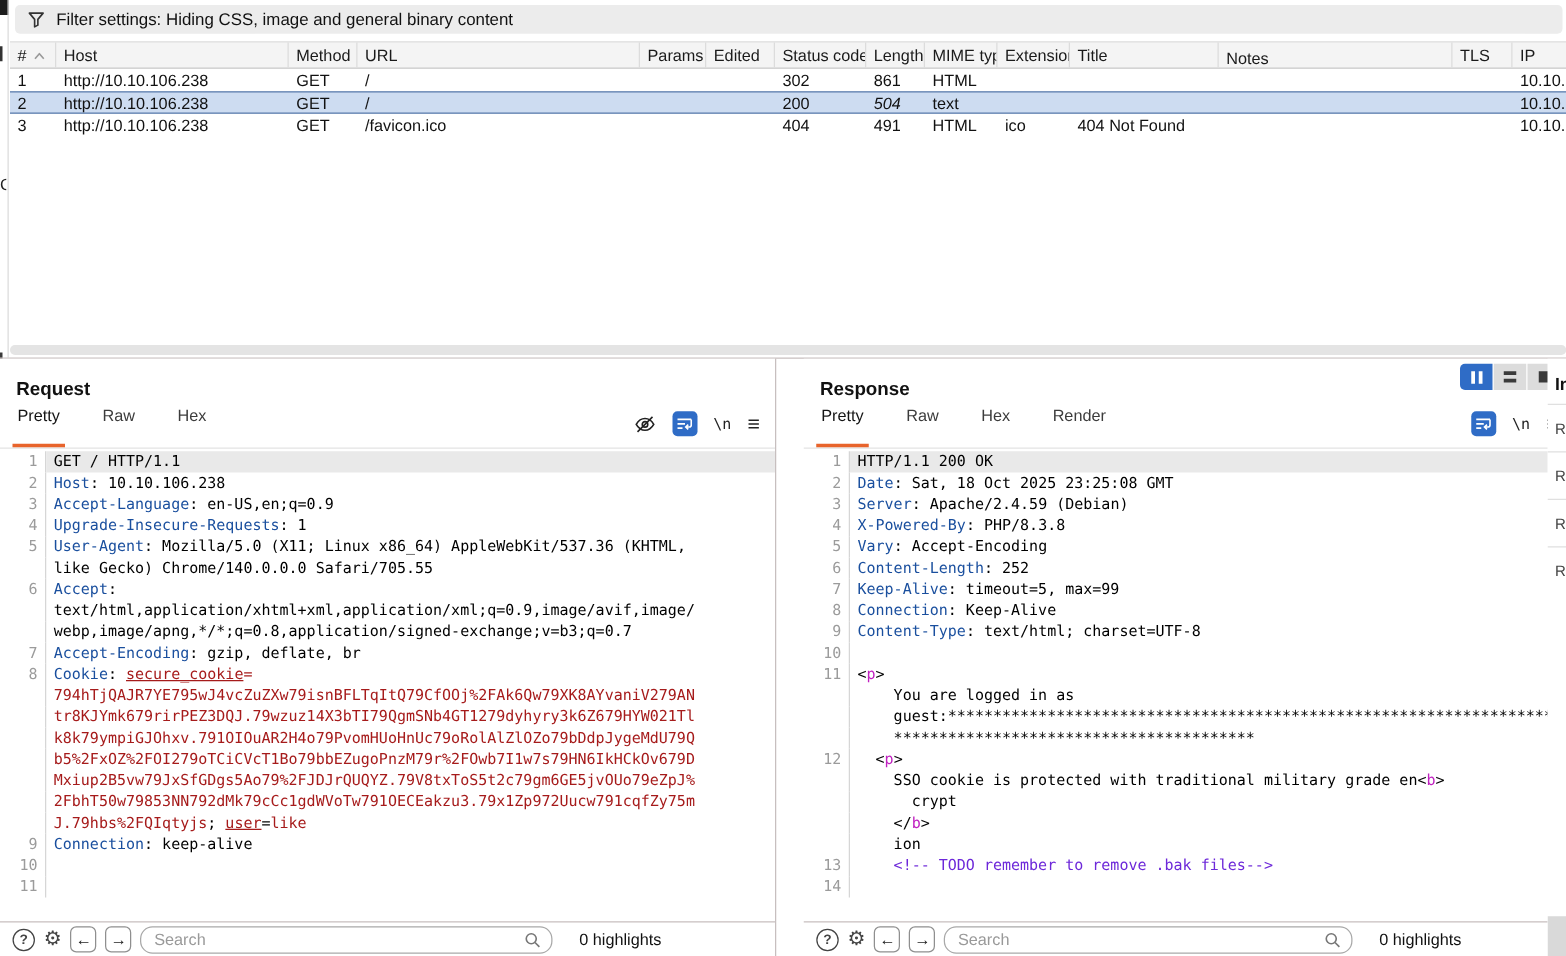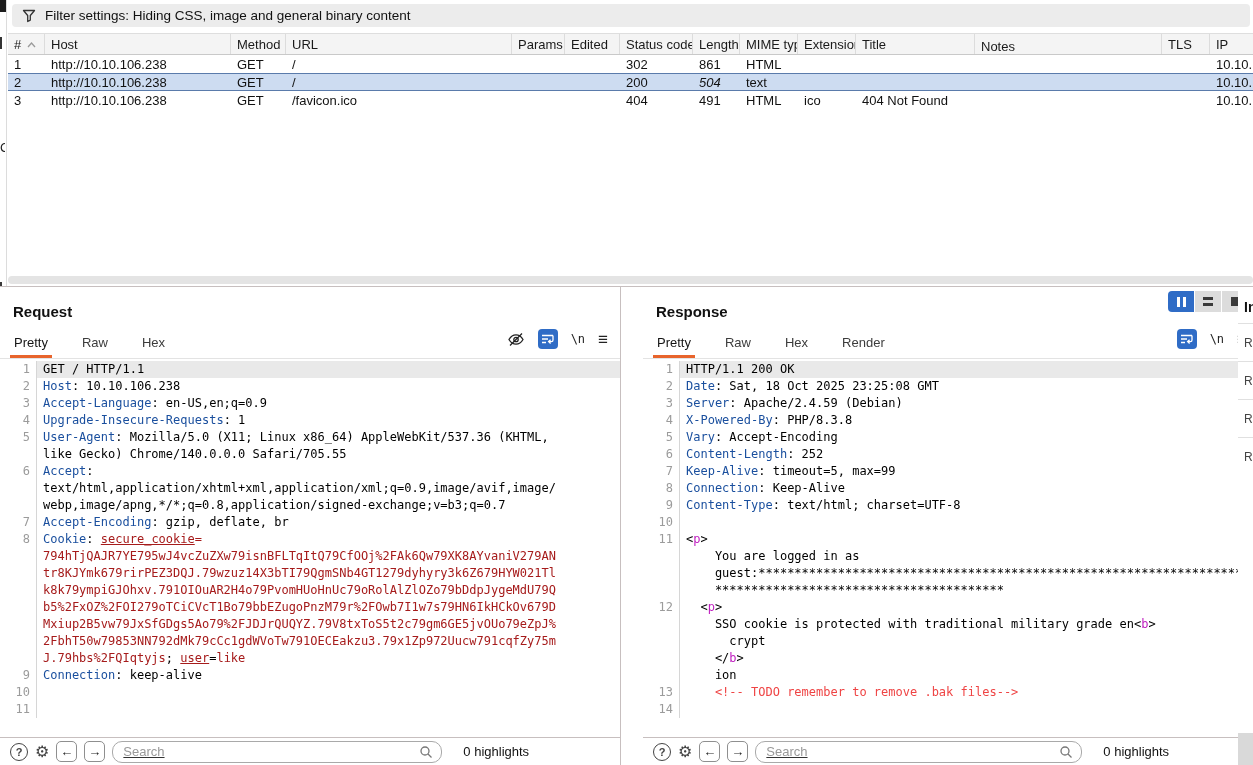--- a/index.html
+++ b/index.html
@@ -29,21 +29,21 @@
   .hdiv{position:absolute;left:0;top:286px;width:1253px;height:1px;background:#c7bfbf;}
   .vdiv1{position:absolute;left:620px;top:287px;width:1px;bottom:0;background:#c7bfbf;}
   .vdiv2{position:absolute;left:1237px;top:287px;width:1px;bottom:0;background:#c7bfbf;}
   
   .panel{position:absolute;top:287px;bottom:0;background:#fff;}
   .panel.request{left:0;width:620px;}
   .panel.response{left:643px;width:616px;}
   .panel-head{position:relative;height:71px;}
   .panel-title{position:absolute;left:13px;top:16px;font-size:15px;font-weight:bold;color:#111;}
   .tabs{position:absolute;left:10px;bottom:0;display:flex;gap:26px;}
-  .tab{font-size:13px;color:#3c3c3c;padding:4px 4px 5px 4px;border-bottom:3px solid transparent;cursor:default;}
+  .tab{font-size:13px;color:#3c3c3c;padding:4px 4px 15px 4px;border-bottom:3px solid transparent;cursor:default;}
   .tab.active{color:#141414;border-bottom-color:#e8642c;}
   .head-icons{position:absolute;right:12px;bottom:9px;display:flex;align-items:center;gap:13px;}
   .wrap-btn{width:20px;height:20px;border-radius:4px;background:#2f6cc6;display:flex;align-items:center;justify-content:center;}
   .nl-glyph{font-family:"DejaVu Sans Mono",monospace;font-size:12px;color:#222;}
   .menu-glyph{font-size:17px;color:#222;line-height:1;}
   
   .layout-group{position:absolute;top:4px;right:11px;display:flex;gap:1px;}
   .layout-btn{width:26px;height:21px;display:flex;align-items:center;justify-content:center;background:#dcdcdc;gap:3px;}
   .layout-btn.active{background:#2f6cc6;border-radius:4px 0 0 4px;}
   .layout-btn.last{border-radius:0 4px 4px 0;}
@@ -57,33 +57,33 @@
   .cl{display:flex;height:17px;}
   .gut{flex:0 0 37px;box-sizing:border-box;border-right:1px solid #d6d6d6;padding-right:6px;
       text-align:right;color:#9b9b9b;}
   .code{flex:1;white-space:pre;padding-left:6px;overflow:hidden;color:#000;}
   .cl.hl .code{background:#e9e9e9;}
   .seg-p{color:#000;}
   .seg-h{color:#1a4f9e;}
   .seg-r{color:#a61b1b;}
   .seg-ru{color:#a61b1b;text-decoration:underline;}
   .seg-t{color:#c020c0;}
-  .seg-c{color:#ef4444;}
+  .seg-c{color:#6d28d9;}
   
   .findbar{position:absolute;left:0;right:0;bottom:0;height:28px;border-top:1px solid #c7bfbf;
       display:flex;align-items:center;padding-left:10px;gap:7px;box-sizing:border-box;background:#fff;}
   .round-icon{width:18px;height:18px;border:1.5px solid #444;border-radius:50%;display:flex;
       align-items:center;justify-content:center;font-size:11px;font-weight:bold;color:#444;box-sizing:border-box;}
   .gear-glyph{font-size:16px;color:#444;line-height:1;}
   .nav-btn{width:21px;height:21px;border:1px solid #8f8f8f;border-radius:5px;display:flex;
       align-items:center;justify-content:center;font-size:13px;color:#222;background:#fff;box-sizing:border-box;}
   .search{height:22px;border:1px solid #a9a9a9;border-radius:10px;display:flex;align-items:center;
       padding:0 8px;box-sizing:border-box;background:#fff;}
   .search input{border:none;outline:none;font-size:13px;color:#333;flex:1;background:transparent;
-      font-family:"Liberation Sans",sans-serif;text-decoration:underline;}
+      font-family:"Liberation Sans",sans-serif;}
   .search input::placeholder{color:#999;}
   .highlights{font-size:13px;color:#111;margin-left:14px;white-space:nowrap;}
   
   .inspector{position:absolute;left:1238px;top:287px;right:0;bottom:0;overflow:hidden;background:#fff;}
   .insp-title{height:36px;box-sizing:border-box;padding:12px 0 0 6px;font-size:14px;font-weight:bold;
       color:#111;white-space:nowrap;overflow:hidden;}
   .insp-item{height:38px;box-sizing:border-box;border-top:1px solid #e0e0e0;padding:12px 0 0 6px;
       font-size:12px;color:#444;white-space:nowrap;overflow:hidden;}
   .insp-bottom{position:absolute;left:0;right:0;bottom:0;height:32px;background:#d9d9d9;}
   svg{display:block;}

